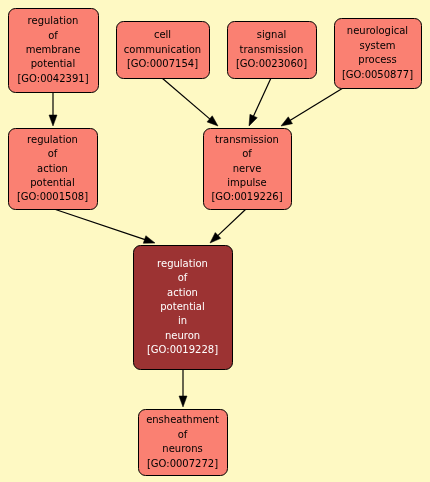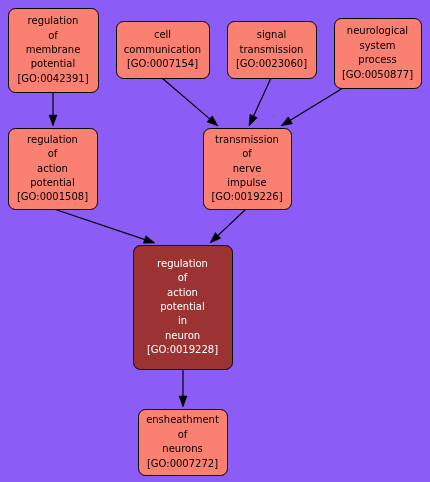--- a/index.html
+++ b/index.html
@@ -4,21 +4,21 @@
 <style>
   html, body {
     margin: 0;
     padding: 0;
     background: #ffffff;
   }
   #canvas {
     position: relative;
     width: 430px;
     height: 482px;
-    background: #8b5cf6;
+    background: #fef9c3;
     overflow: hidden;
     font-family: "DejaVu Sans", "Liberation Sans", sans-serif;
   }
   #graph-svg {
     position: absolute;
     top: 0;
     left: 0;
     width: 430px;
     height: 482px;
   }

